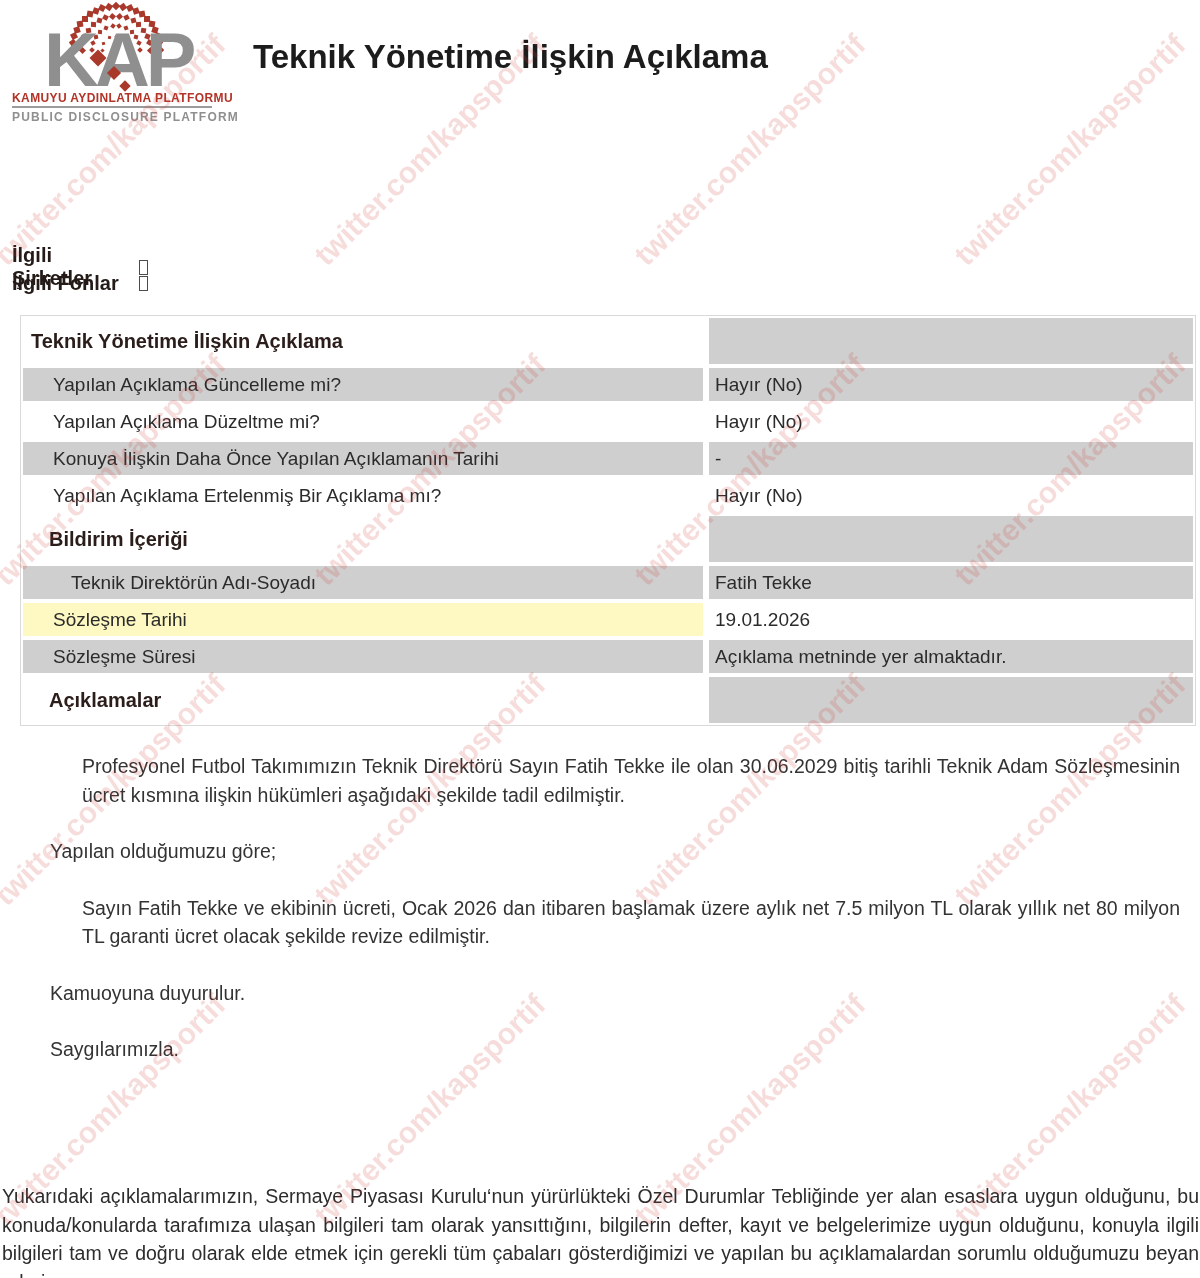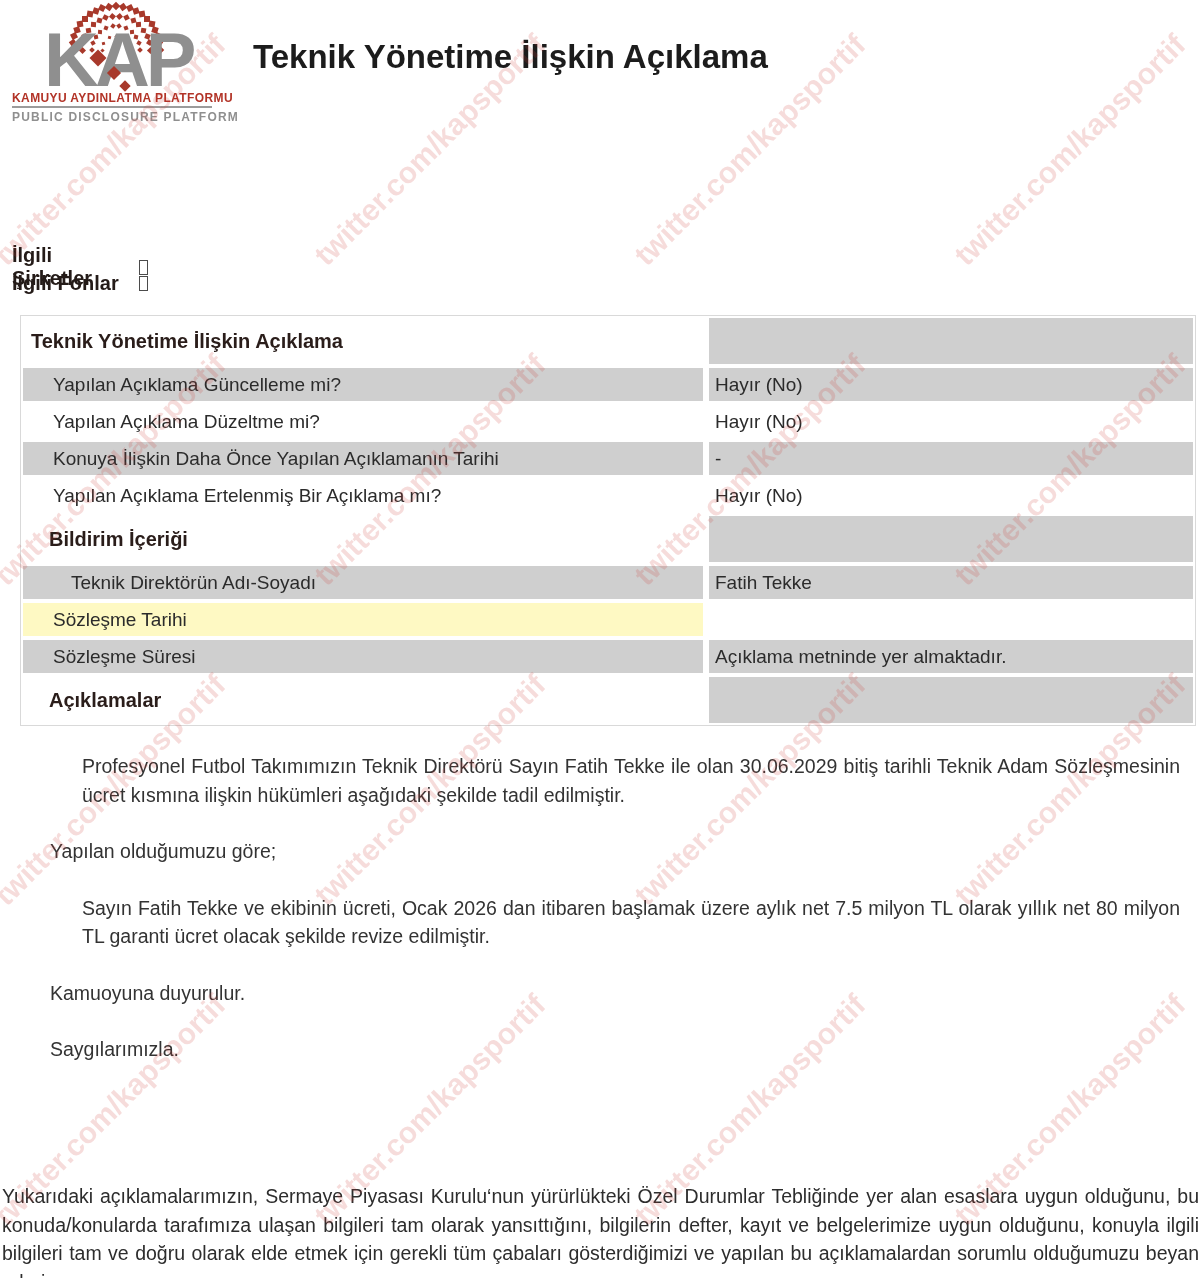--- a/index.html
+++ b/index.html
@@ -216,20 +216,21 @@
         <div class="cell-right" style="background: rgb(207, 207, 207);"></div>
       </div>
       <div class="t-row d-row">
         <div class="cell-left" style="padding-left: 48px; background: rgb(207, 207, 207);">Teknik Direktörün Adı-Soyadı</div>
         <div class="col-gap"></div>
         <div class="cell-right" style="background: rgb(207, 207, 207);">Fatih Tekke</div>
       </div>
       <div class="t-row d-row">
         <div class="cell-left" style="padding-left: 30px; background: #fef9c3;">Sözleşme Tarihi</div>
         <div class="col-gap"></div>
+        <div class="cell-right" style="background: rgb(255, 255, 255);">19.01.2026</div>
       </div>
       <div class="t-row d-row">
         <div class="cell-left" style="padding-left: 30px; background: rgb(207, 207, 207);">Sözleşme Süresi</div>
         <div class="col-gap"></div>
         <div class="cell-right" style="background: rgb(207, 207, 207); text-align: center;">Açıklama metninde yer almaktadır.</div>
       </div>
       <div class="t-row h-row">
         <div class="cell-left" style="padding-left: 26px;">Açıklamalar</div>
         <div class="col-gap"></div>
         <div class="cell-right" style="background: rgb(207, 207, 207);"></div>

